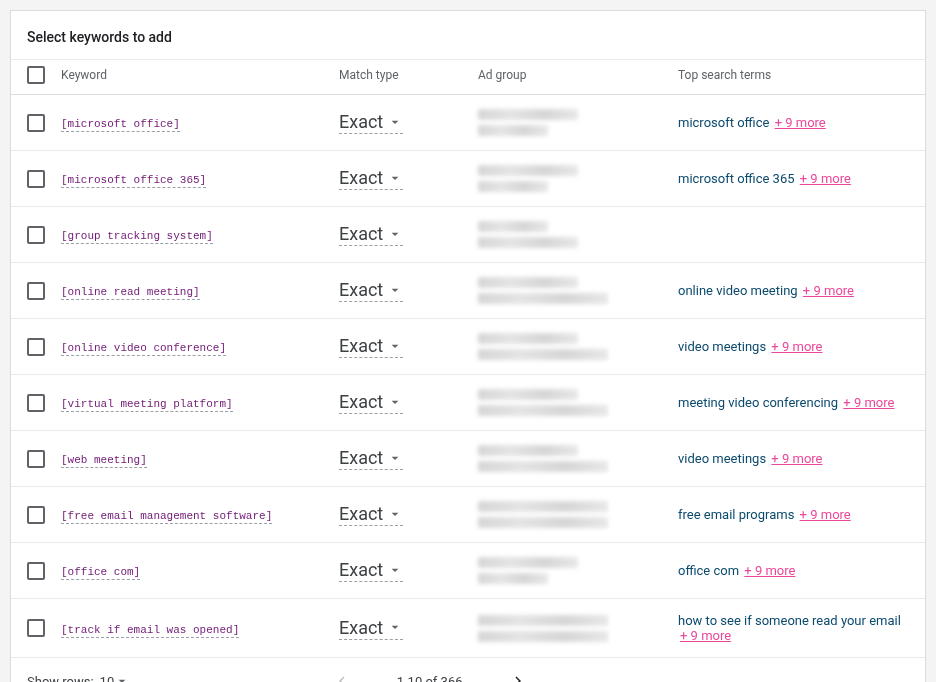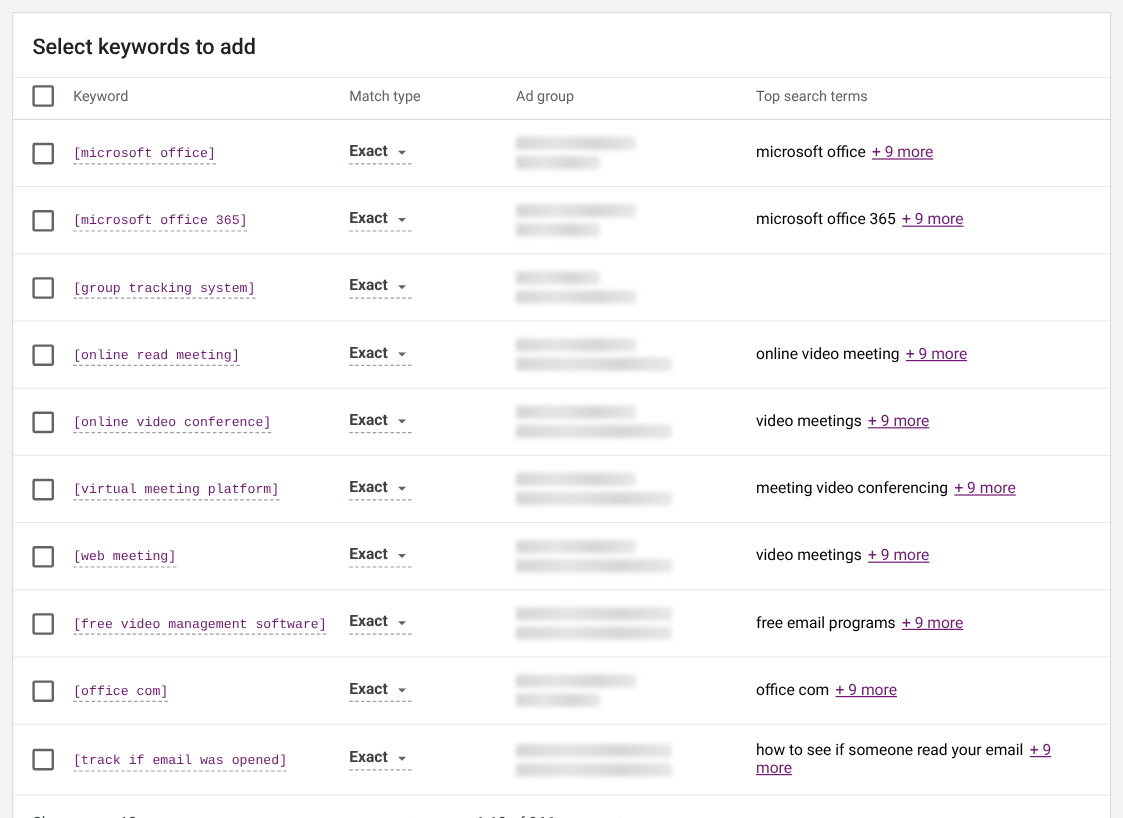--- a/index.html
+++ b/index.html
@@ -15,21 +15,21 @@
       color: #3c4043;
     }
     .panel {
       background: #fff;
       border: 1px solid #dadce0;
       width: 916px;
       margin: 0 auto;
     }
     .panel-header {
       padding: 18px 16px 14px 16px;
-      font-size: 18px;
+      font-size: 14px;
       font-weight: 500;
       color: #202124;
       border-bottom: 1px solid #e8eaed;
     }
     .table-head {
       display: flex;
       align-items: center;
       padding: 6px 16px 10px 16px;
       border-bottom: 1px solid #dadce0;
       color: #5f6368;
@@ -38,20 +38,21 @@
     .col-check {
       width: 34px;
       display: flex;
       align-items: center;
     }
     .col-keyword {
       width: 230px;
     }
     .col-match {
       width: 120px;
+      margin-left: 48px;
     }
     .col-adgroup {
       width: 200px;
       margin-left: 19px;
     }
     .col-top {
       flex: 1;
     }
     .row {
       display: flex;
@@ -70,50 +71,50 @@
     .keyword-text {
       color: #701a75;
       font-size: 11px;
       border-bottom: 1px dashed #9aa0a6;
       padding-bottom: 1px;
       display: inline;
       font-family: Liberation Mono, monospace;
     }
     .match-type {
       display: inline-flex;
+      align-items: center;
       color: #3c4043;
-      font-size: 13px;
+      font-size: 18px;
       border-bottom: 1px dashed #9aa0a6;
       padding-bottom: 1px;
       cursor: pointer;
-      font-weight: bold;
     }
     .match-type svg {
       margin-left: 4px;
     }
     .adgroup-blur {
       display: flex;
       flex-direction: column;
       gap: 5px;
     }
     .blur-bar {
       background: linear-gradient(90deg, #d6d6d6, #e4e4e4, #d6d6d6, #e8e8e8);
       filter: blur(2px);
       height: 11px;
       border-radius: 1px;
     }
     .blur-bar.short { width: 70px; }
     .blur-bar.medium { width: 100px; }
     .blur-bar.long { width: 130px; }
     .top-term {
-      color: #000000;
+      color: #0c4a6e;
       font-size: 13px;
     }
     .more-link {
-      color: #701a75;
+      color: #ec4899;
       text-decoration: underline;
       cursor: pointer;
       font-size: 13px;
       margin-left: 2px;
     }
     .table-footer {
       display: flex;
       align-items: center;
       padding: 10px 16px;
       font-size: 13px;
@@ -345,21 +346,21 @@
     <div class="col-top">
       <span class="top-term">video meetings</span>
       <span class="more-link">+ 9 more</span>
     </div>
   </div>
       <div class="row">
     <div class="col-check">
       <span class="checkbox"></span>
     </div>
     <div class="col-keyword">
-      <span class="keyword-text">[free video management software]</span>
+      <span class="keyword-text">[free email management software]</span>
     </div>
     <div class="col-match">
       <span class="match-type">
         <span>Exact</span>
         <svg width="16" height="16" viewBox="0 0 24 24">
               <path d="M7 10l5 5 5-5z" fill="#5f6368"></path>
             </svg>
       </span>
     </div>
     <div class="col-adgroup">

